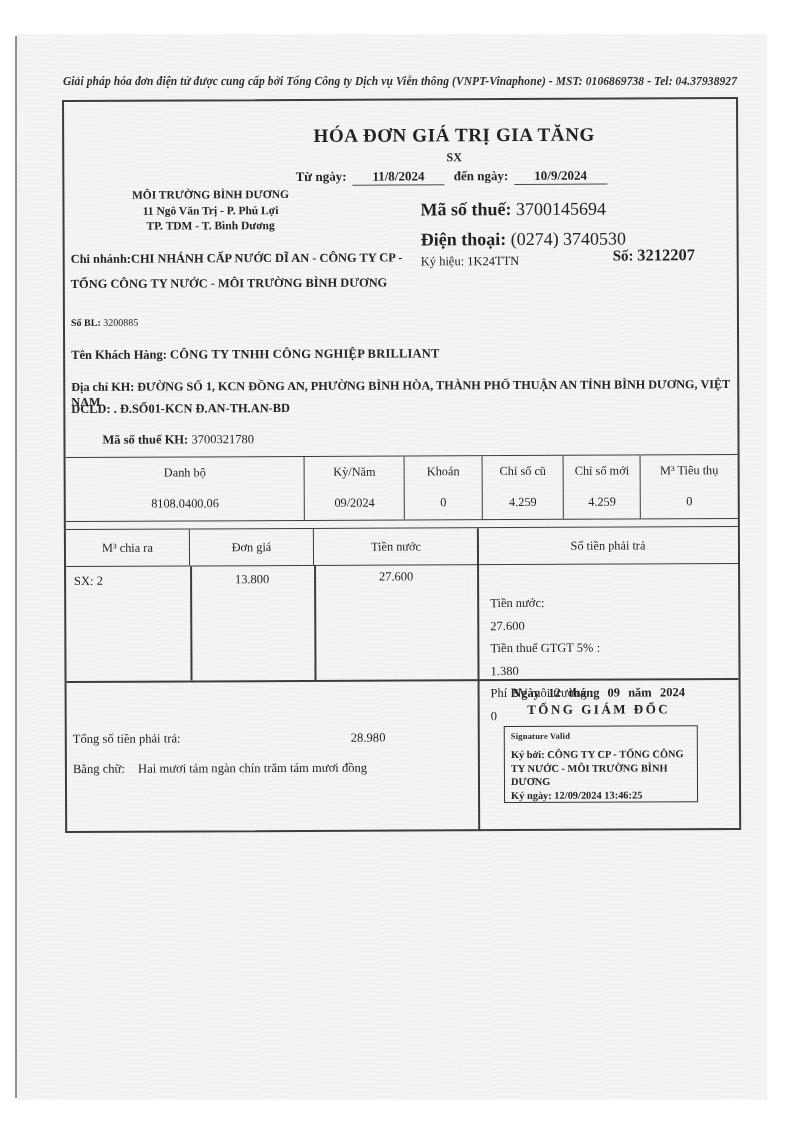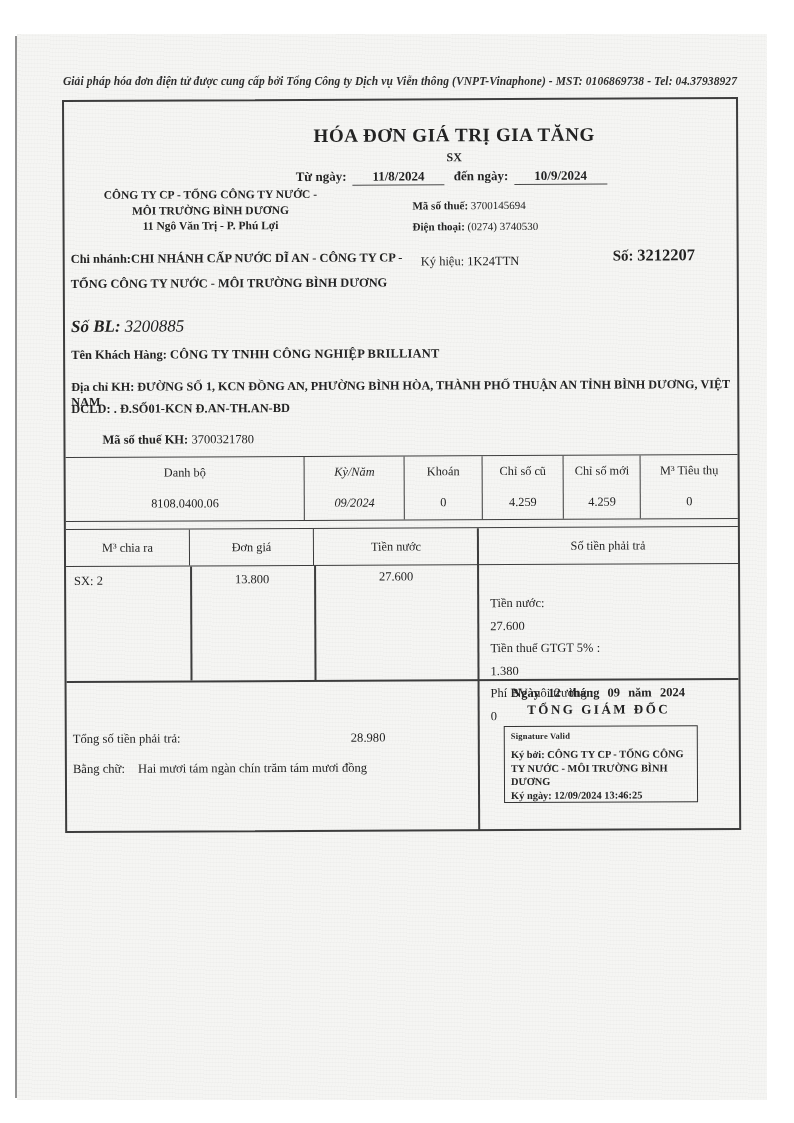--- a/index.html
+++ b/index.html
@@ -27,46 +27,46 @@
   .abs { position:absolute; }
 
   .title-block { left:130px; top:24px; width:520px; text-align:center; }
   .title { font-size:19px; font-weight:bold; letter-spacing:.6px; }
   .subtitle { font-size:12px; font-weight:bold; margin-top:4px; }
   .date-range { font-size:13px; margin-top:3px; }
   .date-range .lbl { font-weight:bold; }
   .udate { border-bottom:1px solid #4a4a4a; padding:0 20px 1px; margin:0 6px; font-weight:bold; }
 
   .seller-block { left:18px; top:86px; width:256px; text-align:center; font-weight:bold; font-size:11.5px; line-height:15.5px; }
-  .seller-meta { left:348px; top:99px; font-size:11px; }
+  .seller-meta { left:356px; top:99px; font-size:18px; }
   .seller-meta .row { margin-bottom:9px; }
   .blbl { font-weight:bold; }
   .branch { left:6px; top:145px; width:362px; font-size:12.4px; line-height:24.5px; font-weight:bold; }
   .serial-row { left:356px; top:154px; font-size:12.5px; font-weight:normal; }
   .invoice-number { left:548px; top:146px; font-size:15px; font-weight:bold; }
   .invoice-number .num { font-size:16.5px; }
-  .so-bl { left:6px; top:215px; font-size:17px;font-style:italic; }
+  .so-bl { left:6px; top:215px; font-size:10px; }
   .cust-name { left:6px; top:246px; font-size:12.5px; font-weight:bold; }
   .cust-name .val { letter-spacing:.2px; }
   .cust-addr { left:6px; top:278px; width:666px; font-size:12.2px; font-weight:600; }
   .dcld { left:6px; top:300px; font-size:12.4px; font-weight:600; }
   .cust-tax { left:6px; top:331px; font-size:12.5px;padding-left:31px; }
 
   .meter-table {
     left:0; top:355px; width:672px; height:65px;
     border-top:1.5px solid var(--line,#3d3d3d); border-bottom:1.5px solid var(--line,#3d3d3d);
     display:flex;
   }
   .mt-cell {
     border-right:1.5px solid var(--line,#3d3d3d);
     display:flex; flex-direction:column; justify-content:space-between;
     text-align:center; padding:8px 2px 9px; font-size:12.3px;
   }
   .mt-cell:last-child { border-right:none; }
-  .mt-c0{width:250px;} .mt-c1{width:104px;font-style:italic;} .mt-c2{width:81px;} .mt-c3{width:85px;} .mt-c4{width:80px;} .mt-c5{width:101px;}
+  .mt-c0{width:250px;} .mt-c1{width:104px;} .mt-c2{width:81px;} .mt-c3{width:85px;} .mt-c4{width:80px;} .mt-c5{width:101px;}
 
   .charges-table {
     left:0; top:427px; width:672px; height:302px;
     border-top:1.5px solid var(--line,#3d3d3d);
   }
   .ct-header { position:absolute; left:0; top:0; width:672px; height:37px; border-bottom:1.5px solid var(--line,#3d3d3d); display:flex; }
   .ct-hcell { display:flex; align-items:center; justify-content:center; font-size:12.3px; }
   .ct-h0{width:124px; border-right:1.5px solid var(--line,#3d3d3d);}
   .ct-h1{width:124px; border-right:1.5px solid var(--line,#3d3d3d);}
   .ct-h2{width:164px;text-align:center;}
@@ -115,23 +115,23 @@
     <div class="abs title-block">
       <div class="title">HÓA ĐƠN GIÁ TRỊ GIA TĂNG</div>
       <div class="subtitle">SX</div>
       <div class="date-range">
         <span class="lbl">Từ ngày:</span><span class="udate">11/8/2024</span>
         <span class="lbl">đến ngày:</span><span class="udate">10/9/2024</span>
       </div>
     </div>
 
     <div class="abs seller-block">
-      <div>CÔNG TY CP - TỔNG CÔNG TY NƯỚC -</div>
       <div>MÔI TRƯỜNG BÌNH DƯƠNG</div>
       <div>11 Ngô Văn Trị - P. Phú Lợi</div>
+      <div>TP. TDM - T. Bình Dương</div>
     </div>
 
     <div class="abs seller-meta">
       <div class="row">
         <span class="blbl">Mã số thuế:</span>
         <span>3700145694</span>
       </div>
       <div class="row">
         <span class="blbl">Điện thoại:</span>
         <span>(0274) 3740530</span>

